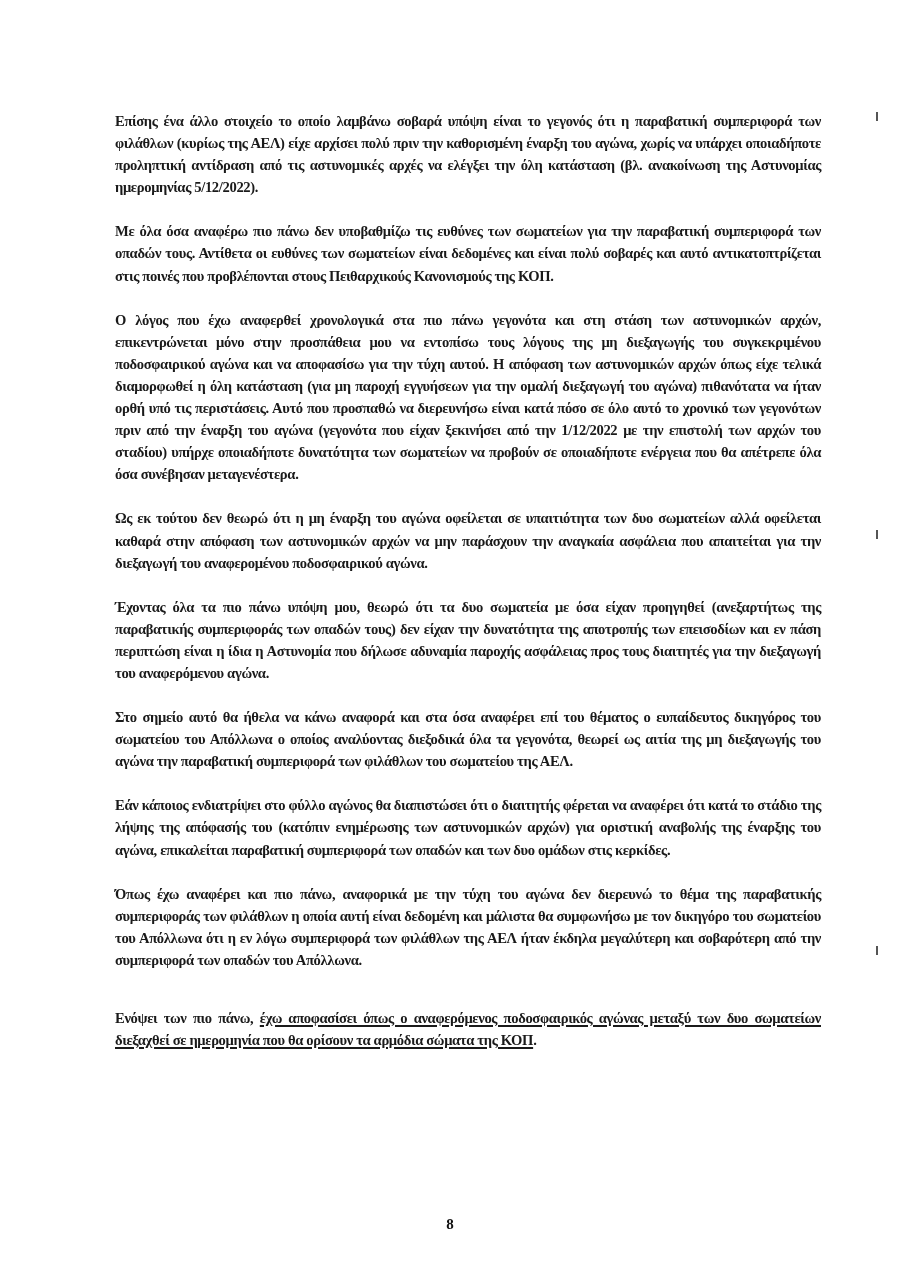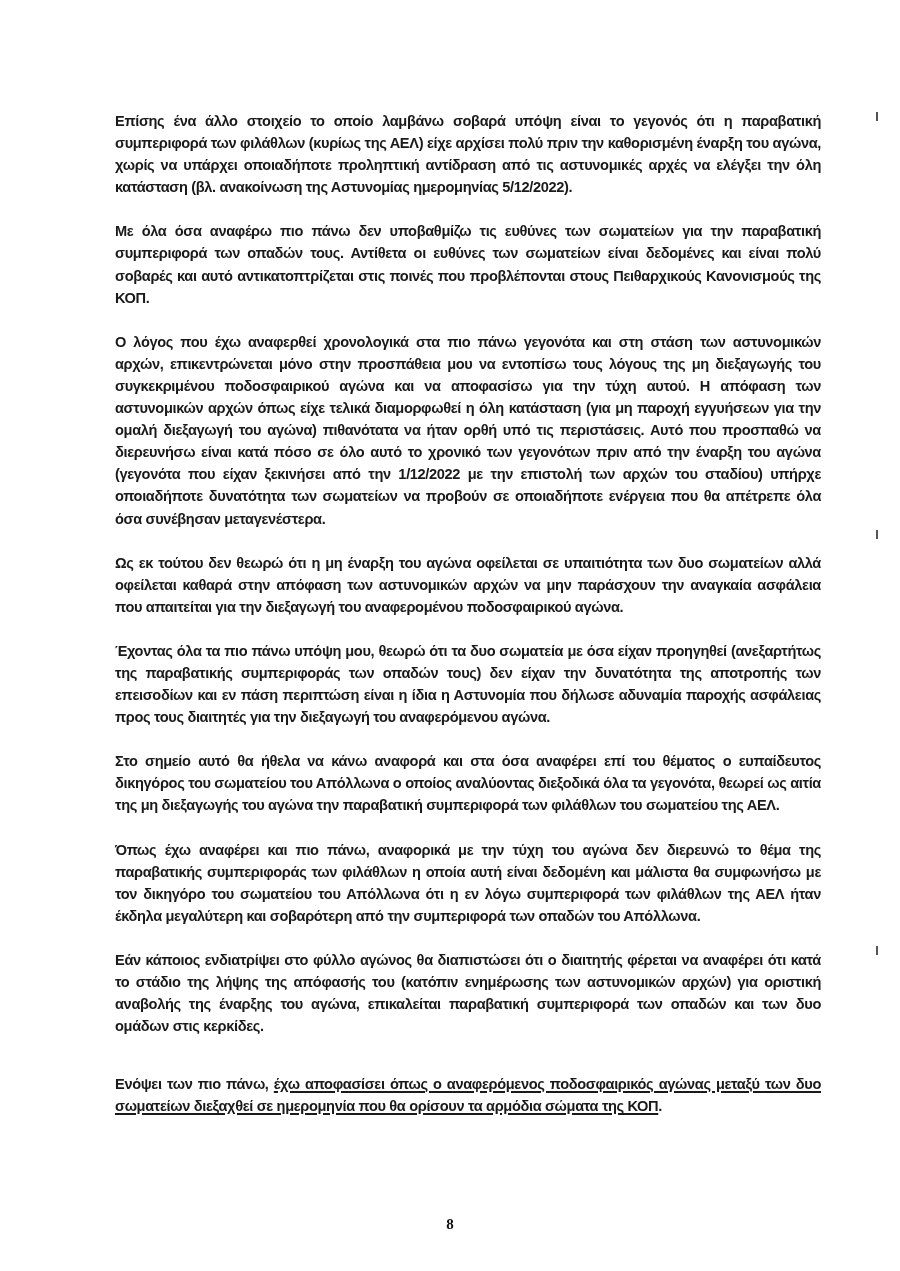--- a/index.html
+++ b/index.html
@@ -2,21 +2,21 @@
 <html><head>
 <meta charset="utf-8">
 <style>
   html, body { margin: 0; padding: 0; background: #ffffff; }
   body { width: 900px; height: 1271px; position: relative; overflow: hidden; }
   .page {
     position: absolute;
     left: 115px;
     top: 110px;
     width: 706px;
-    font-family: Liberation Sans, sans-serif;
+    font-family: Liberation Serif, serif;
     font-size: 14.6px;
     line-height: 22.1px;
     color: #1a1a1a;
     font-weight: bold;
     letter-spacing: -0.35px;
   }
   .para { margin: 0 0 22px 0; text-align: justify; }
   .para.last { margin-top: 36px; }
   .ul { text-decoration: underline; text-decoration-thickness: 1.5px; text-underline-offset: 2px; }
   .page-number {
@@ -36,22 +36,22 @@
 </head>
 <body>
 
 <div class="page">
   <p class="para">Επίσης ένα άλλο στοιχείο το οποίο λαμβάνω σοβαρά υπόψη είναι το γεγονός ότι η παραβατική συμπεριφορά των φιλάθλων (κυρίως της ΑΕΛ) είχε αρχίσει πολύ πριν την καθορισμένη έναρξη του αγώνα, χωρίς να υπάρχει οποιαδήποτε προληπτική αντίδραση από τις αστυνομικές αρχές να ελέγξει την όλη κατάσταση (βλ. ανακοίνωση της Αστυνομίας ημερομηνίας 5/12/2022).</p>
   <p class="para">Με όλα όσα αναφέρω πιο πάνω δεν υποβαθμίζω τις ευθύνες των σωματείων για την παραβατική συμπεριφορά των οπαδών τους. Αντίθετα οι ευθύνες των σωματείων είναι δεδομένες και είναι πολύ σοβαρές και αυτό αντικατοπτρίζεται στις ποινές που προβλέπονται στους Πειθαρχικούς Κανονισμούς της ΚΟΠ.</p>
   <p class="para">Ο λόγος που έχω αναφερθεί χρονολογικά στα πιο πάνω γεγονότα και στη στάση των αστυνομικών αρχών, επικεντρώνεται μόνο στην προσπάθεια μου να εντοπίσω τους λόγους της μη διεξαγωγής του συγκεκριμένου ποδοσφαιρικού αγώνα και να αποφασίσω για την τύχη αυτού. Η απόφαση των αστυνομικών αρχών όπως είχε τελικά διαμορφωθεί η όλη κατάσταση (για μη παροχή εγγυήσεων για την ομαλή διεξαγωγή του αγώνα) πιθανότατα να ήταν ορθή υπό τις περιστάσεις. Αυτό που προσπαθώ να διερευνήσω είναι κατά πόσο σε όλο αυτό το χρονικό των γεγονότων πριν από την έναρξη του αγώνα (γεγονότα που είχαν ξεκινήσει από την 1/12/2022 με την επιστολή των αρχών του σταδίου) υπήρχε οποιαδήποτε δυνατότητα των σωματείων να προβούν σε οποιαδήποτε ενέργεια που θα απέτρεπε όλα όσα συνέβησαν μεταγενέστερα.</p>
   <p class="para">Ως εκ τούτου δεν θεωρώ ότι η μη έναρξη του αγώνα οφείλεται σε υπαιτιότητα των δυο σωματείων αλλά οφείλεται καθαρά στην απόφαση των αστυνομικών αρχών να μην παράσχουν την αναγκαία ασφάλεια που απαιτείται για την διεξαγωγή του αναφερομένου ποδοσφαιρικού αγώνα.</p>
   <p class="para">Έχοντας όλα τα πιο πάνω υπόψη μου, θεωρώ ότι τα δυο σωματεία με όσα είχαν προηγηθεί (ανεξαρτήτως της παραβατικής συμπεριφοράς των οπαδών τους) δεν είχαν την δυνατότητα της αποτροπής των επεισοδίων και εν πάση περιπτώση είναι η ίδια η Αστυνομία που δήλωσε αδυναμία παροχής ασφάλειας προς τους διαιτητές για την διεξαγωγή του αναφερόμενου αγώνα.</p>
   <p class="para">Στο σημείο αυτό θα ήθελα να κάνω αναφορά και στα όσα αναφέρει επί του θέματος ο ευπαίδευτος δικηγόρος του σωματείου του Απόλλωνα ο οποίος αναλύοντας διεξοδικά όλα τα γεγονότα, θεωρεί ως αιτία της μη διεξαγωγής του αγώνα την παραβατική συμπεριφορά των φιλάθλων του σωματείου της ΑΕΛ.</p>
+  <p class="para">Εάν κάποιος ενδιατρίψει στο φύλλο αγώνος θα διαπιστώσει ότι ο διαιτητής φέρεται να αναφέρει ότι κατά το στάδιο της λήψης της απόφασής του (κατόπιν ενημέρωσης των αστυνομικών αρχών) για οριστική αναβολής της έναρξης του αγώνα, επικαλείται παραβατική συμπεριφορά των οπαδών και των δυο ομάδων στις κερκίδες.</p>
   <p class="para">Όπως έχω αναφέρει και πιο πάνω, αναφορικά με την τύχη του αγώνα δεν διερευνώ το θέμα της παραβατικής συμπεριφοράς των φιλάθλων η οποία αυτή είναι δεδομένη και μάλιστα θα συμφωνήσω με τον δικηγόρο του σωματείου του Απόλλωνα ότι η εν λόγω συμπεριφορά των φιλάθλων της ΑΕΛ ήταν έκδηλα μεγαλύτερη και σοβαρότερη από την συμπεριφορά των οπαδών του Απόλλωνα.</p>
-  <p class="para">Εάν κάποιος ενδιατρίψει στο φύλλο αγώνος θα διαπιστώσει ότι ο διαιτητής φέρεται να αναφέρει ότι κατά το στάδιο της λήψης της απόφασής του (κατόπιν ενημέρωσης των αστυνομικών αρχών) για οριστική αναβολής της έναρξης του αγώνα, επικαλείται παραβατική συμπεριφορά των οπαδών και των δυο ομάδων στις κερκίδες.</p>
   <p class="para last"><span>Ενόψει των πιο πάνω, </span><span class="ul">έχω αποφασίσει όπως ο αναφερόμενος ποδοσφαιρικός αγώνας μεταξύ των δυο σωματείων διεξαχθεί σε ημερομηνία που θα ορίσουν τα αρμόδια σώματα της ΚΟΠ</span><span>.</span></p>
 </div>
 
 <div class="page-number">8</div>
 
 <div class="mark" style="left:876px; top:112px;"></div>
 <div class="mark" style="left:876px; top:530px;"></div>
 <div class="mark" style="left:876px; top:946px;"></div>
 
 </body></html>

